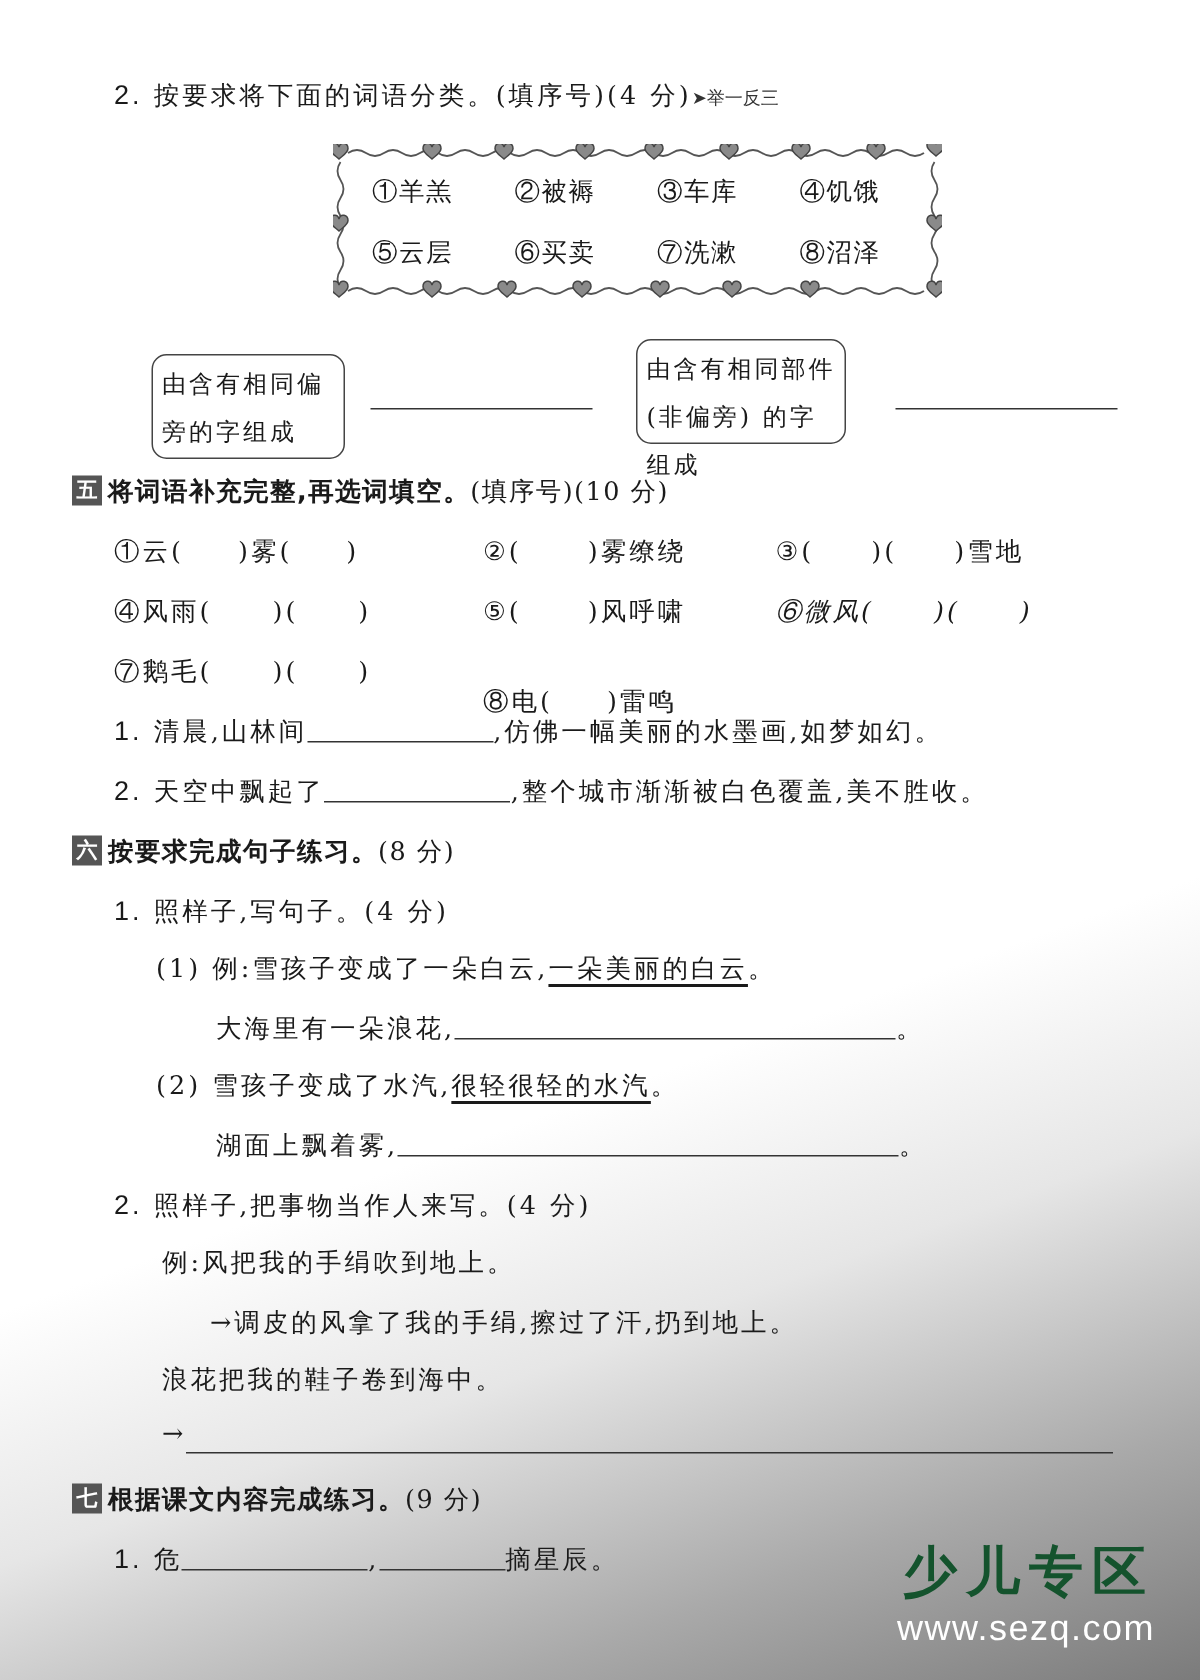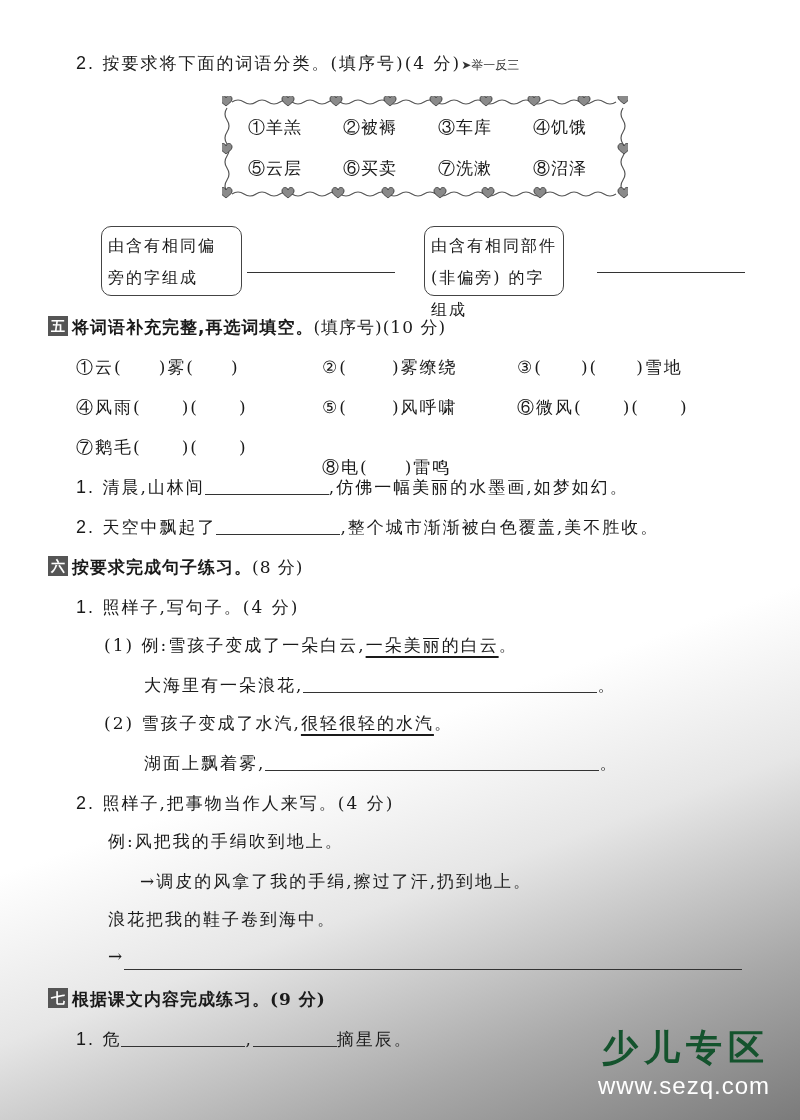--- a/index.html
+++ b/index.html
@@ -96,21 +96,21 @@
   <span>①羊羔</span>
   <span>②被褥</span>
   <span>③车库</span>
   <span>④饥饿</span>
   <span>⑤云层</span>
   <span>⑥买卖</span>
   <span>⑦洗漱</span>
   <span>⑧沼泽</span>
 </div>
 
-<div class="rbox" style="left:101px; top:226px; width:141px; height:70px; padding-top:3px;">
+<div class="rbox" style="left:101px; top:236px; width:129px; height:70px; padding-top:3px;">
   <div>由含有相同偏</div>
   <div>旁的字组成</div>
 </div>
 <div class="hline" style="left:247px; top:272px; width:148px;"></div>
 
 <div class="rbox" style="left:424px; top:226px; width:140px; height:70px; padding-top:3px;">
   <div>由含有相同部件</div>
   <div>(非偏旁) 的字组成</div>
 </div>
 <div class="hline" style="left:597px; top:272px; width:148px;"></div>
@@ -128,21 +128,21 @@
 <div class="abs row" style="left:517px; top:356px;">
   <span>③(</span><span class="gap" style="width:38px"></span><span>)(</span><span class="gap" style="width:38px"></span><span>)雪地</span>
 </div>
 
 <div class="abs row" style="left:76px; top:396px;">
   <span>④风雨(</span><span class="gap" style="width:40px"></span><span>)(</span><span class="gap" style="width:40px"></span><span>)</span>
 </div>
 <div class="abs row" style="left:322px; top:396px;">
   <span>⑤(</span><span class="gap" style="width:44px"></span><span>)风呼啸</span>
 </div>
-<div class="abs row" style="left:517px; top:396px;">
+<div class="abs row" style="left:517px; top:396px;font-style:italic;">
   <span>⑥微风(</span><span class="gap" style="width:40px"></span><span>)(</span><span class="gap" style="width:40px"></span><span>)</span>
 </div>
 
 <div class="abs row" style="left:76px; top:436px;">
   <span>⑦鹅毛(</span><span class="gap" style="width:40px"></span><span>)(</span><span class="gap" style="width:40px"></span><span>)</span>
 </div>
 <div class="abs row" style="left:322px; top:456px;">
   <span>⑧电(</span><span class="gap" style="width:36px"></span><span>)雷鸣</span>
 </div>
 
@@ -185,21 +185,21 @@
   <span>照样子,把事物当作人来写。(4 分)</span>
 </div>
 <div class="abs row" style="left:108px; top:830px;">例:风把我的手绢吹到地上。</div>
 <div class="abs row" style="left:140px; top:870px;">→调皮的风拿了我的手绢,擦过了汗,扔到地上。</div>
 <div class="abs row" style="left:108px; top:908px;">浪花把我的鞋子卷到海中。</div>
 <div class="abs row" style="left:108px; top:946px;">
   <span>→</span><span class="blank" style="width:618px; vertical-align:-8px;"></span>
 </div>
 
 <div class="abs bold" style="left:48px; top:988px;">
-  <span class="badge">七</span><span>根据课文内容完成练习。</span><span style="font-family:'DejaVu Serif',serif; font-weight:bold;">(9 分)</span>
+  <span class="badge">七</span><span>根据课文内容完成练习。</span><span style="font-family:'DejaVu Serif',serif; font-weight:normal;">(9 分)</span>
 </div>
 <div class="abs row" style="left:76px; top:1028px;">
   <span class="num">1.</span>
   <span>危</span><span class="blank" style="width:124px"></span><span>,</span><span class="blank" style="width:84px"></span><span>摘星辰。</span>
 </div>
 
 <div class="watermark-cn">少儿专区</div>
 <div class="watermark-url">www.sezq.com</div>
 
 </body></html>

